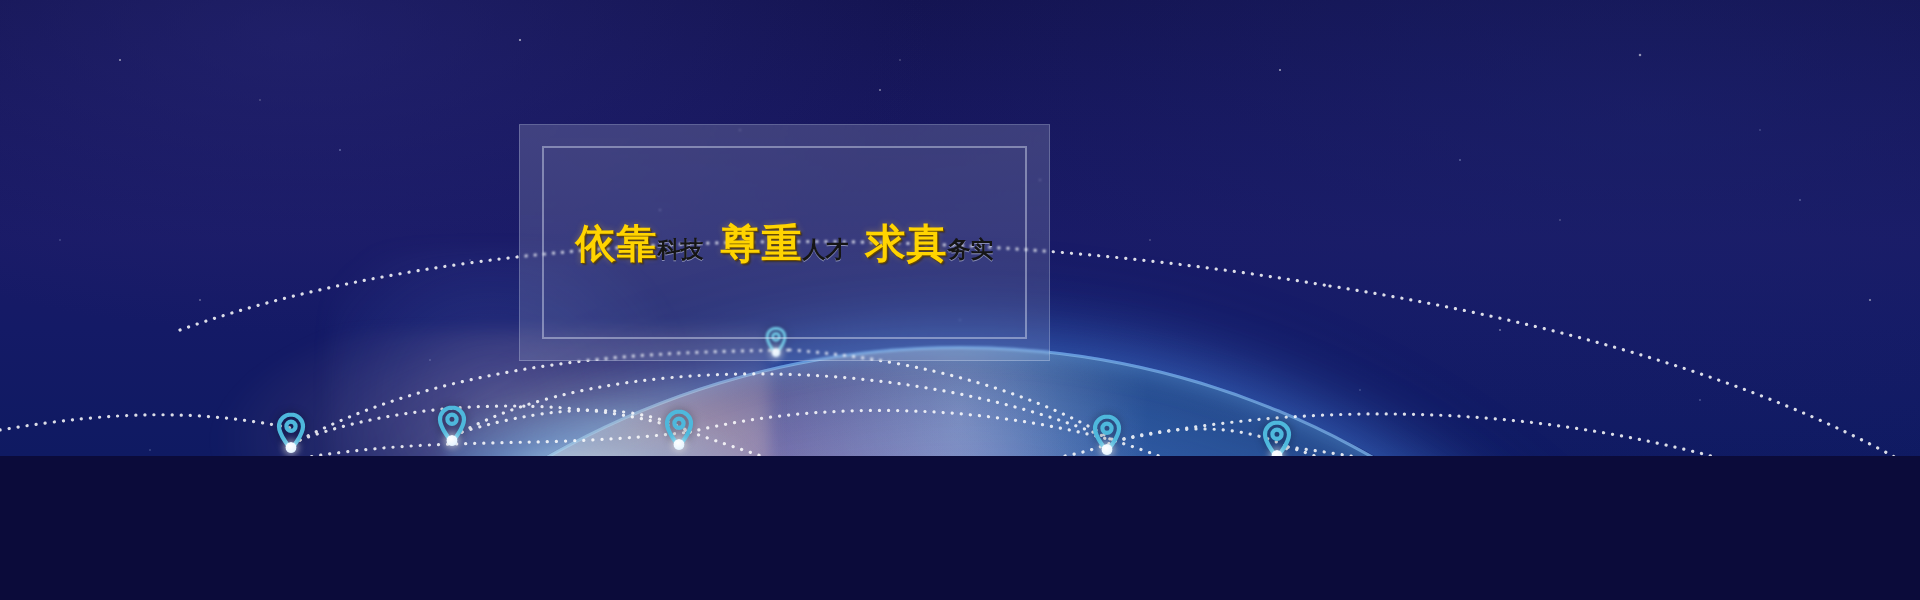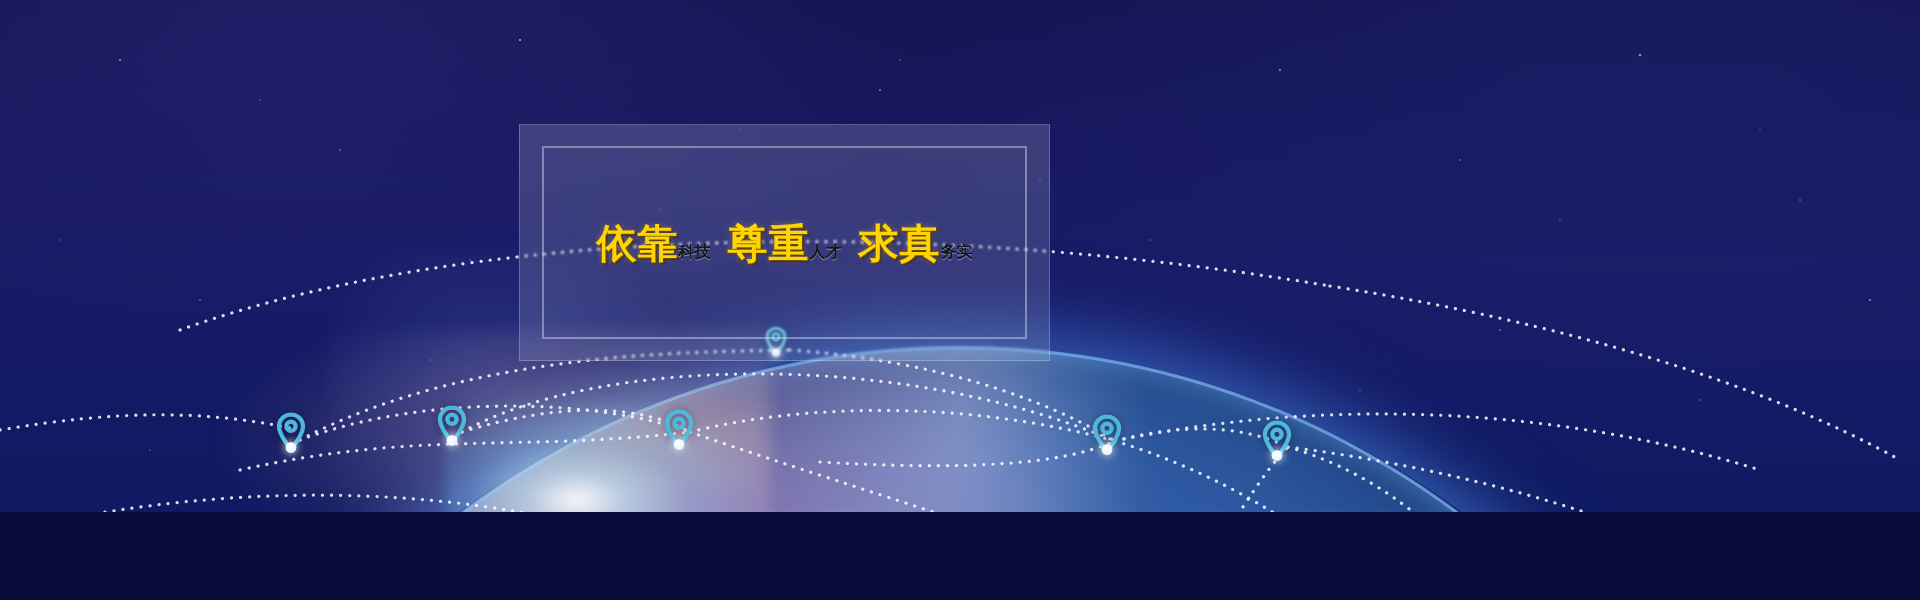--- a/index.html
+++ b/index.html
@@ -1,19 +1,19 @@
 <!DOCTYPE html>
 <html><head>
 <meta charset="utf-8">
 <style>
   * { margin:0; padding:0; box-sizing:border-box; }
   html,body { width:1920px; height:600px; overflow:hidden; background:#0b0b3a; }
 
   .banner{
-    position:relative; width:1920px; height:512px; overflow:hidden;
+    position:relative; width:1920px; height:456px; overflow:hidden;
     font-family:"DejaVu Sans","Liberation Sans",sans-serif;
     background:
       radial-gradient(ellipse 900px 420px at 300px 40px, rgba(40,40,120,.55) 0%, rgba(0,0,0,0) 70%),
       radial-gradient(ellipse 1100px 520px at 1650px 120px, rgba(28,36,110,.50) 0%, rgba(0,0,0,0) 72%),
       linear-gradient(180deg,#141452 0%,#17175e 28%,#191a66 52%,#141a66 72%,#0f1a62 100%);
   }
 
   
   .stars,.stars2{position:absolute;inset:0;pointer-events:none;}
   .stars{
@@ -146,21 +146,21 @@
     display:flex; align-items:baseline; justify-content:center;
     white-space:nowrap; line-height:1;
     font-family:"DejaVu Serif","Liberation Serif",serif;
     font-weight:bold;
   }
   .hl-big{
     font-size:40px; color:#ffd400; letter-spacing:1px;
     text-shadow:1px 1px 0 #6a4a00, 2px 2px 2px rgba(40,25,0,.55), 0 0 6px rgba(255,200,40,.35);
   }
   .hl-small{
-    font-size:16px; color:#151515; letter-spacing:0px;
+    font-size:23px; color:#151515; letter-spacing:0px;
     text-shadow:0 1px 0 rgba(235,240,250,.45);
   }
   .hl-gap{display:inline-block; width:17px;}
 
   .subline{
     font-size:31px; letter-spacing:7px; white-space:nowrap;
     font-family:"DejaVu Sans","Liberation Sans",sans-serif; font-weight:bold;
     color:#ffffff;
     text-shadow:
       -1.5px -1.5px 0 #23323f, 1.5px -1.5px 0 #23323f,

